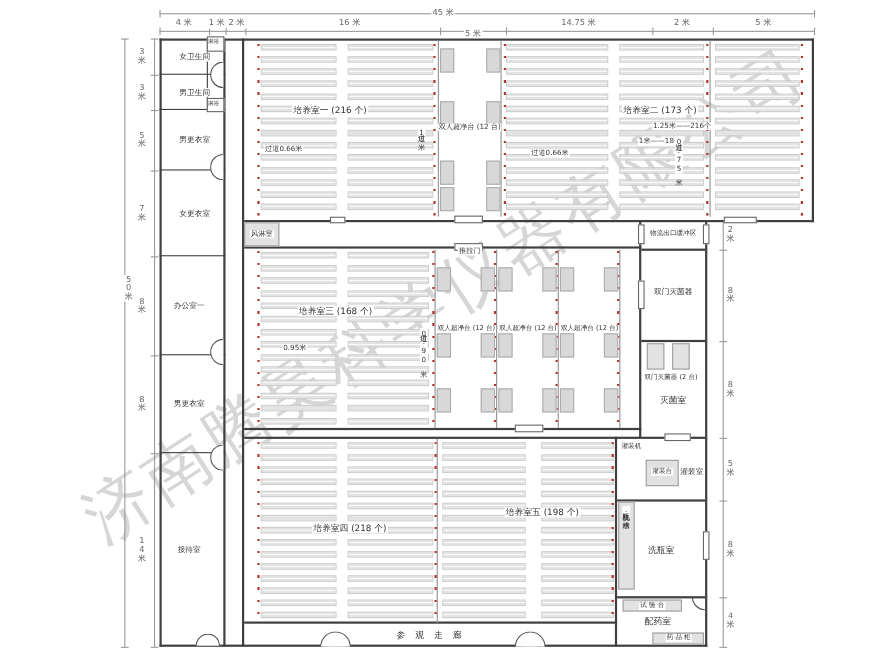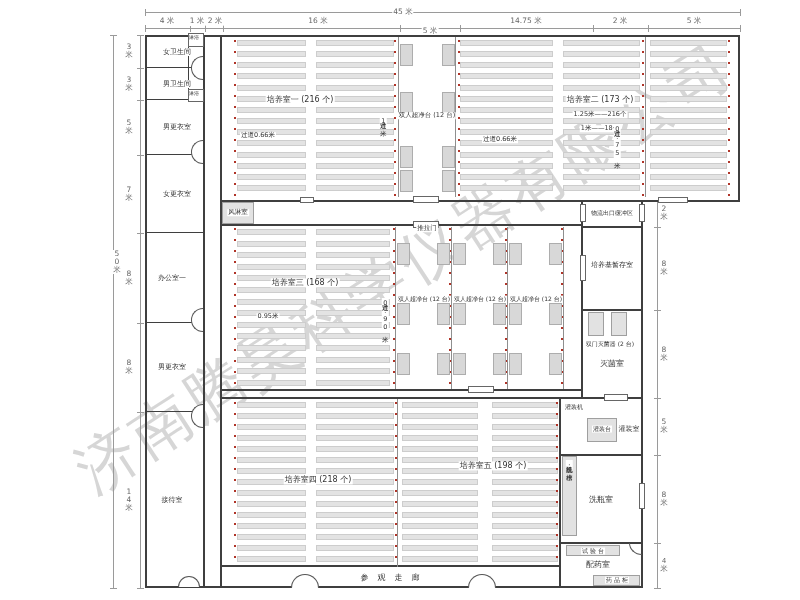--- a/index.html
+++ b/index.html
@@ -354,36 +354,36 @@
       <div class="abs lbl s7" style="left: 177px; top: 127px;">男更衣室</div>
       <div class="abs lbl s7" style="left: 177px; top: 194px;">女更衣室</div>
       <div class="abs lbl s7" style="left: 172px; top: 278px;">办公室一</div>
       <div class="abs lbl s7" style="left: 172px; top: 367px;">男更衣室</div>
       <div class="abs lbl s7" style="left: 172px; top: 500px;">接待室</div>
       <div class="abs lbl" style="left: 300px; top: 100px;">培养室一 (216 个)</div>
       <div class="abs lbl s65" style="left: 258px; top: 136px;">过道0.66米</div>
       <div class="abs vt" style="left: 383px; top: 116px;">过道1米</div>
       <div class="abs lbl s65" style="left: 427px; top: 116px;">双人超净台 (12 台)</div>
       <div class="abs lbl" style="left: 600px; top: 100px;">培养室二 (173 个)</div>
-      <div class="abs lbl s65" style="left: 600px; top: 115px;">1.25米——216个</div>
+      <div class="abs lbl s65" style="left: 620px; top: 115px;">1.25米——216个</div>
       <div class="abs lbl s65" style="left: 600px; top: 129px;">1米——18个</div>
       <div class="abs lbl s65" style="left: 500px; top: 140px;">过道0.66米</div>
       <div class="abs vt" style="left: 617px; top: 124px;">过道0.75米</div>
       <div class="abs lbl s65" style="left: 238px; top: 213px;">风淋室</div>
       <div class="abs lbl s65" style="left: 427px; top: 229px;">推拉门</div>
       <div class="abs lbl" style="left: 305px; top: 283px;">培养室三 (168 个)</div>
       <div class="abs lbl s65" style="left: 268px; top: 317px;">0.95米</div>
       <div class="abs vt" style="left: 385px; top: 298px;">过道0.90米</div>
       <div class="abs lbl s6" style="left: 424px; top: 299px;">双人超净台 (12 台)</div>
       <div class="abs lbl s6" style="left: 480px; top: 299px;">双人超净台 (12 台)</div>
       <div class="abs lbl s6" style="left: 536px; top: 299px;">双人超净台 (12 台)</div>
       <div class="abs lbl" style="left: 318px; top: 480px;">培养室四 (218 个)</div>
       <div class="abs lbl" style="left: 493px; top: 466px;">培养室五 (198 个)</div>
       <div class="abs lbl s6" style="left: 612px; top: 213px;">物流出口缓冲区</div>
-      <div class="abs lbl s7" style="left: 612px; top: 265px;">培养基暂存室</div>
+      <div class="abs lbl s7" style="left: 612px; top: 265px;">双门灭菌器</div>
       <div class="abs lbl s6" style="left: 610px; top: 344px;">双门灭菌器 (2 台)</div>
       <div class="abs lbl" style="left: 612px; top: 364px;">灭菌室</div>
       <div class="abs lbl s6" style="left: 574px; top: 407px;">灌装机</div>
       <div class="abs lbl s6" style="left: 602px; top: 429px;">灌装台</div>
       <div class="abs lbl s7" style="left: 629px; top: 429px;">灌装室</div>
       <div class="abs vt" style="left: 569px; top: 460px;">洗瓶机·水槽</div>
       <div class="abs lbl" style="left: 601px; top: 500px;">洗瓶室</div>
       <div class="abs lbl s6" style="left: 593px; top: 551px;">试 验 台</div>
       <div class="abs lbl" style="left: 598px; top: 565px;">配药室</div>
       <div class="abs lbl s6" style="left: 617px; top: 580px;">药 品 柜</div>

